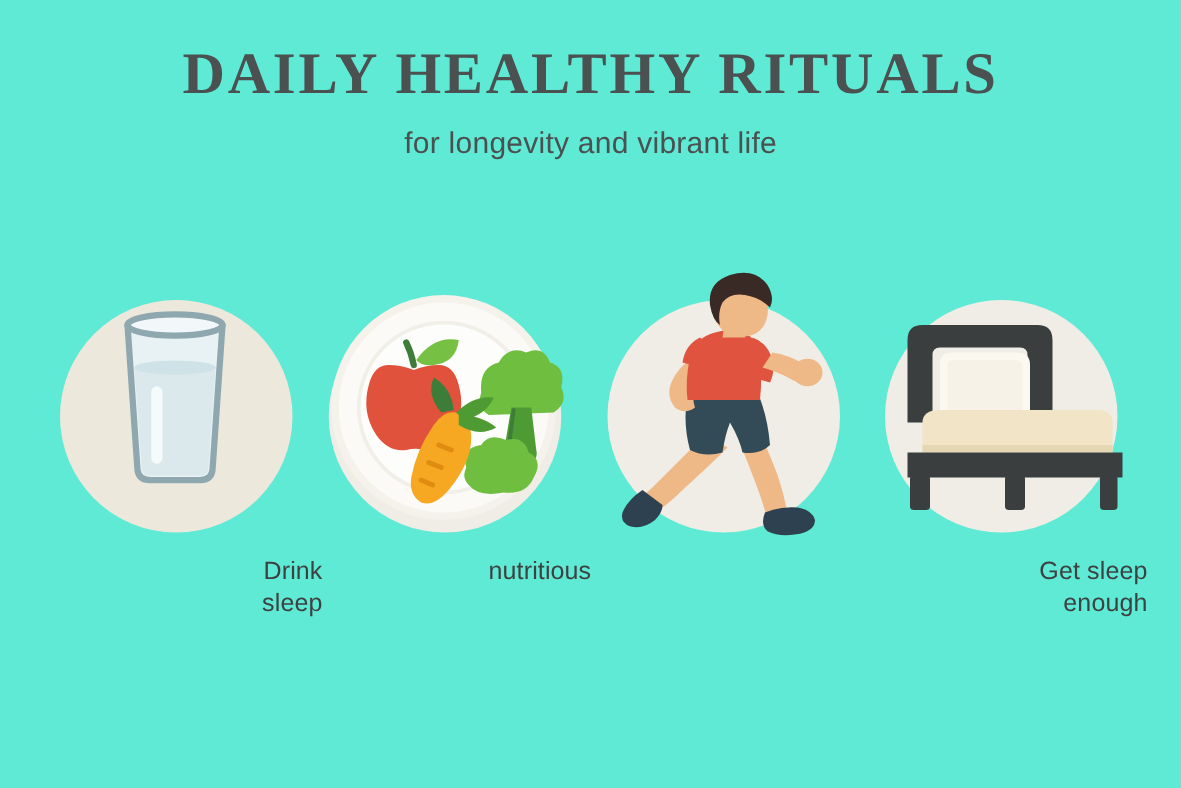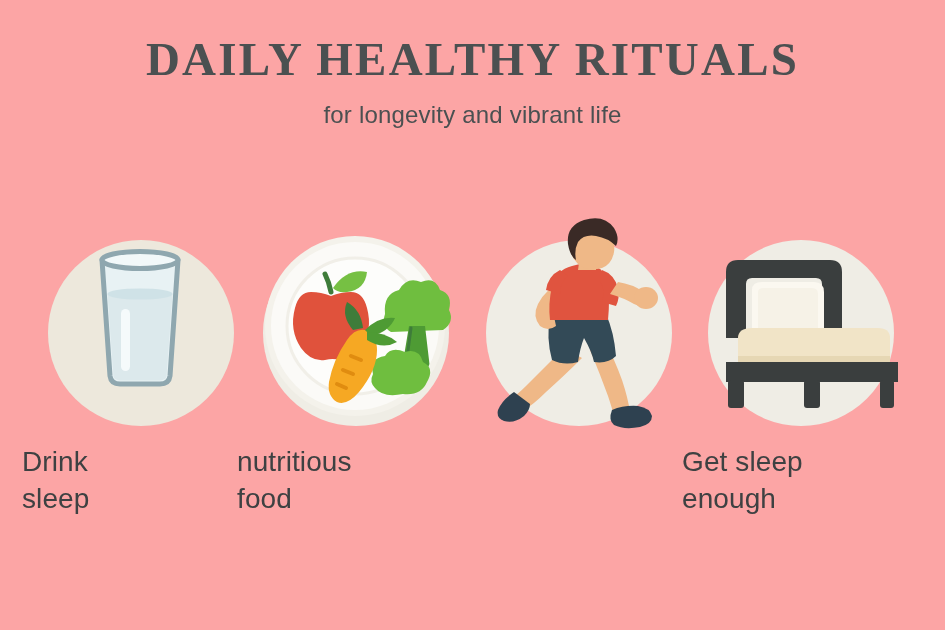--- a/index.html
+++ b/index.html
@@ -11,21 +11,21 @@
     height: 630px;
     overflow: hidden;
     background: #FBF9F3;
     font-family: "Liberation Sans", sans-serif;
     -webkit-font-smoothing: antialiased;
   }
   #poster {
     position: relative;
     width: 945px;
     height: 630px;
-    background: #fca5a5;
+    background: #5eead4;
   }
 
   
   .header {
     position: absolute;
     top: 34px;
     left: 0;
     width: 945px;
     text-align: center;
   }
@@ -91,23 +91,23 @@
     width: 236px;
     height: 232px;
     overflow: visible;
   }
 
   .label {
     position: absolute;
     top: 212px;
     left: 0;
     width: 236px;
-    text-align: left;
+    text-align: right;
     font-family: "Liberation Sans", sans-serif;
-    font-size: 28px;
+    font-size: 20px;
     font-weight: 400;
     color: #3E4142;
     line-height: 1.32;
     letter-spacing: 0.1px;
   }
   .label .ln { display: block; }
 </style>
 </head>
 <body>
 
@@ -174,21 +174,20 @@
             <path d="M100 174 L109 178" stroke="#E08C10" stroke-width="4" stroke-linecap="round"></path>
 
             <path d="M128 120 Q142 106 158 108 Q152 122 134 126 Z" fill="#4E9B34"></path>
             <path d="M126 118 Q124 100 110 92 Q104 106 116 120 Z" fill="#3E7C3A"></path>
             <path d="M130 122 Q148 122 160 132 Q146 140 130 130 Z" fill="#4E9B34"></path>
           </g>
         </svg>
       </div>
       <div class="label">
         <span class="ln">nutritious</span>
-        <span class="ln">food</span>
       </div>
     </div>
 
     <div class="item item-3">
       <div class="icon-wrap">
         <div class="circle pale"></div>
         <svg class="art" viewBox="0 0 236 232">
 
           <path d="M104 138 Q84 158 66 176 Q58 184 52 188 L64 200 Q74 194 86 182 Q106 164 122 148 Z" fill="#EFB887"></path>
 

